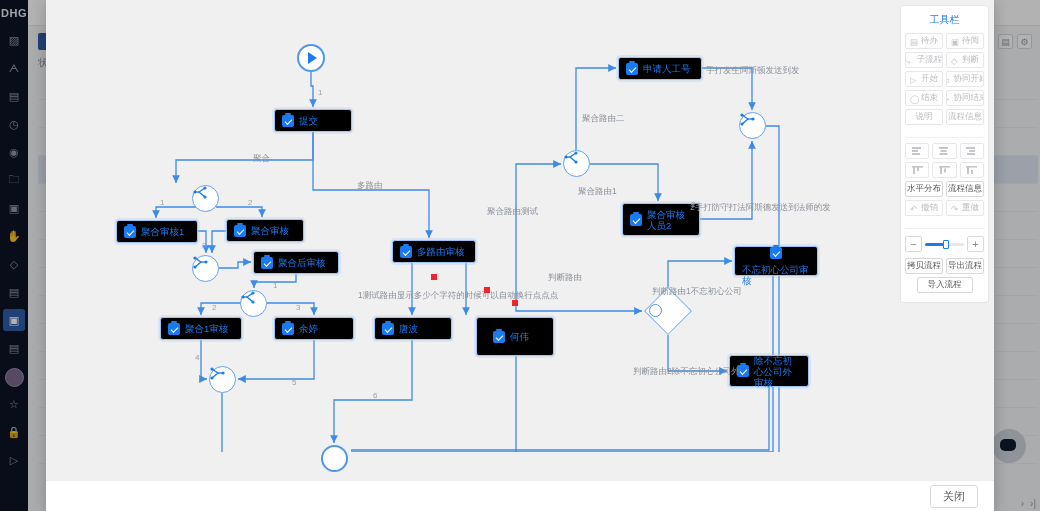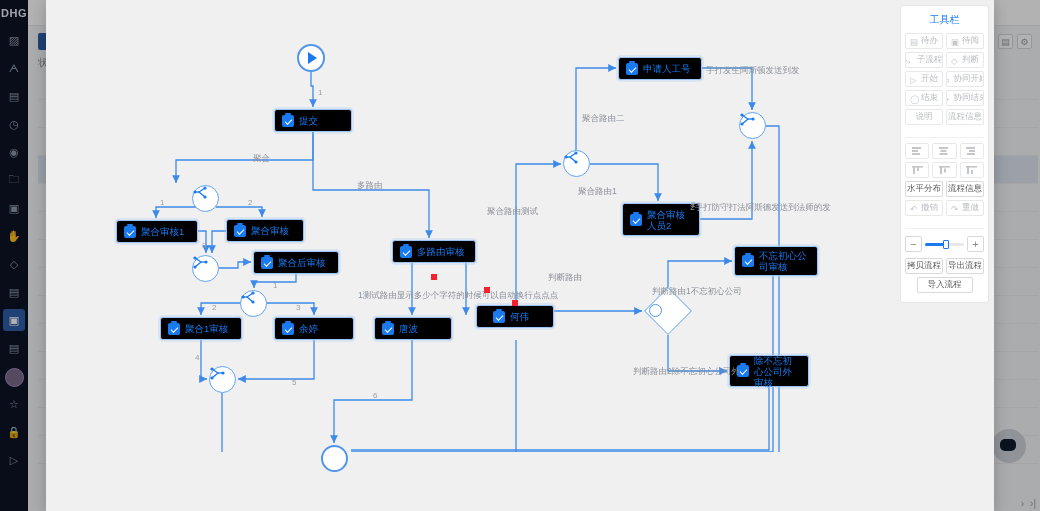--- a/index.html
+++ b/index.html
@@ -419,21 +419,21 @@
               </svg>
             </div>
             <div class="node" style="left: 346px; top: 240px; width: 84px; height: 23px;">
               <span class="nicon"></span>
               <span class="ntext">多路由审核</span>
             </div>
             <div class="node" style="left: 328px; top: 317px; width: 78px; height: 23px;">
               <span class="nicon"></span>
               <span class="ntext">唐波</span>
             </div>
-            <div class="node" style="left: 430px; top: 305px; width: 78px; height: 23px; padding-left: 16px;">
+            <div class="node" style="left: 430px; top: 317px; width: 78px; height: 39px; padding-left: 16px;">
               <span class="nicon"></span>
               <span class="ntext">何伟</span>
             </div>
             <div class="circle-node" style="left: 517px; top: 150px; width: 27px; height: 27px;">
               <svg width="15" height="14">
                 <g stroke="#1a7af0" stroke-width="1.3" fill="none">
                   <path d="M12,2 L6,6 L12,11"></path>
                   <path d="M6,6 L2,6"></path>
                 </g>
                 <circle cx="12" cy="2" r="1.6" fill="#1a7af0"></circle>
@@ -457,21 +457,21 @@
                 </g>
                 <circle cx="2" cy="2" r="1.6" fill="#1a7af0"></circle>
                 <circle cx="2" cy="11" r="1.6" fill="#1a7af0"></circle>
                 <circle cx="13" cy="6" r="1.6" fill="#1a7af0"></circle>
               </svg>
             </div>
             <div style="position: absolute; left: 598px; top: 287px; width: 48px; height: 48px;">
               <div class="diamond" style="left:7px;top:7px;width:34px;height:34px;position:absolute"></div>
               <div class="diamond-ico" style="left:5px;top:17px"></div>
             </div>
-            <div class="node" style="left: 688px; top: 246px; width: 84px; height: 30px;">
+            <div class="node" style="left: 688px; top: 246px; width: 84px; height: 30px; flex-direction: column;">
               <span class="nicon"></span>
               <span class="ntext">不忘初心公司审核</span>
             </div>
             <div class="node" style="left: 683px; top: 355px; width: 80px; height: 32px;">
               <span class="nicon"></span>
               <span class="ntext">除不忘初心公司外审核</span>
             </div>
             <div class="circle-node end-node" style="left: 275px; top: 445px; width: 27px; height: 27px;"></div>
           </div>
         <div id="labels-layer">
@@ -627,14 +627,17 @@
             <div class="tb-btn dark">拷贝流程</div>
             <div class="tb-btn dark">导出流程</div>
           </div>
           <div class="align-row" style="justify-content:center">
             <div class="tb-btn dark" style="flex:0 0 56px">导入流程</div>
           </div>
         </div>
       </div>
     </div>
 
+    <div class="modal-footer">
+      <button class="btn-close">关闭</button>
+    </div>
   </div>
 </div>
 
 </body></html>

